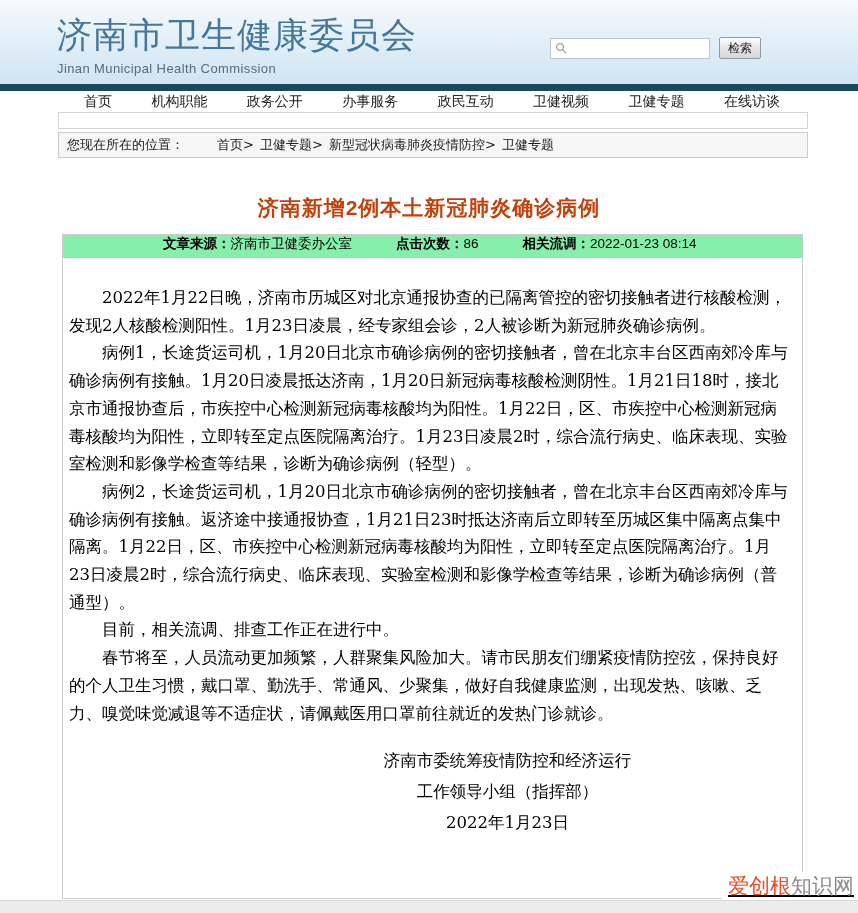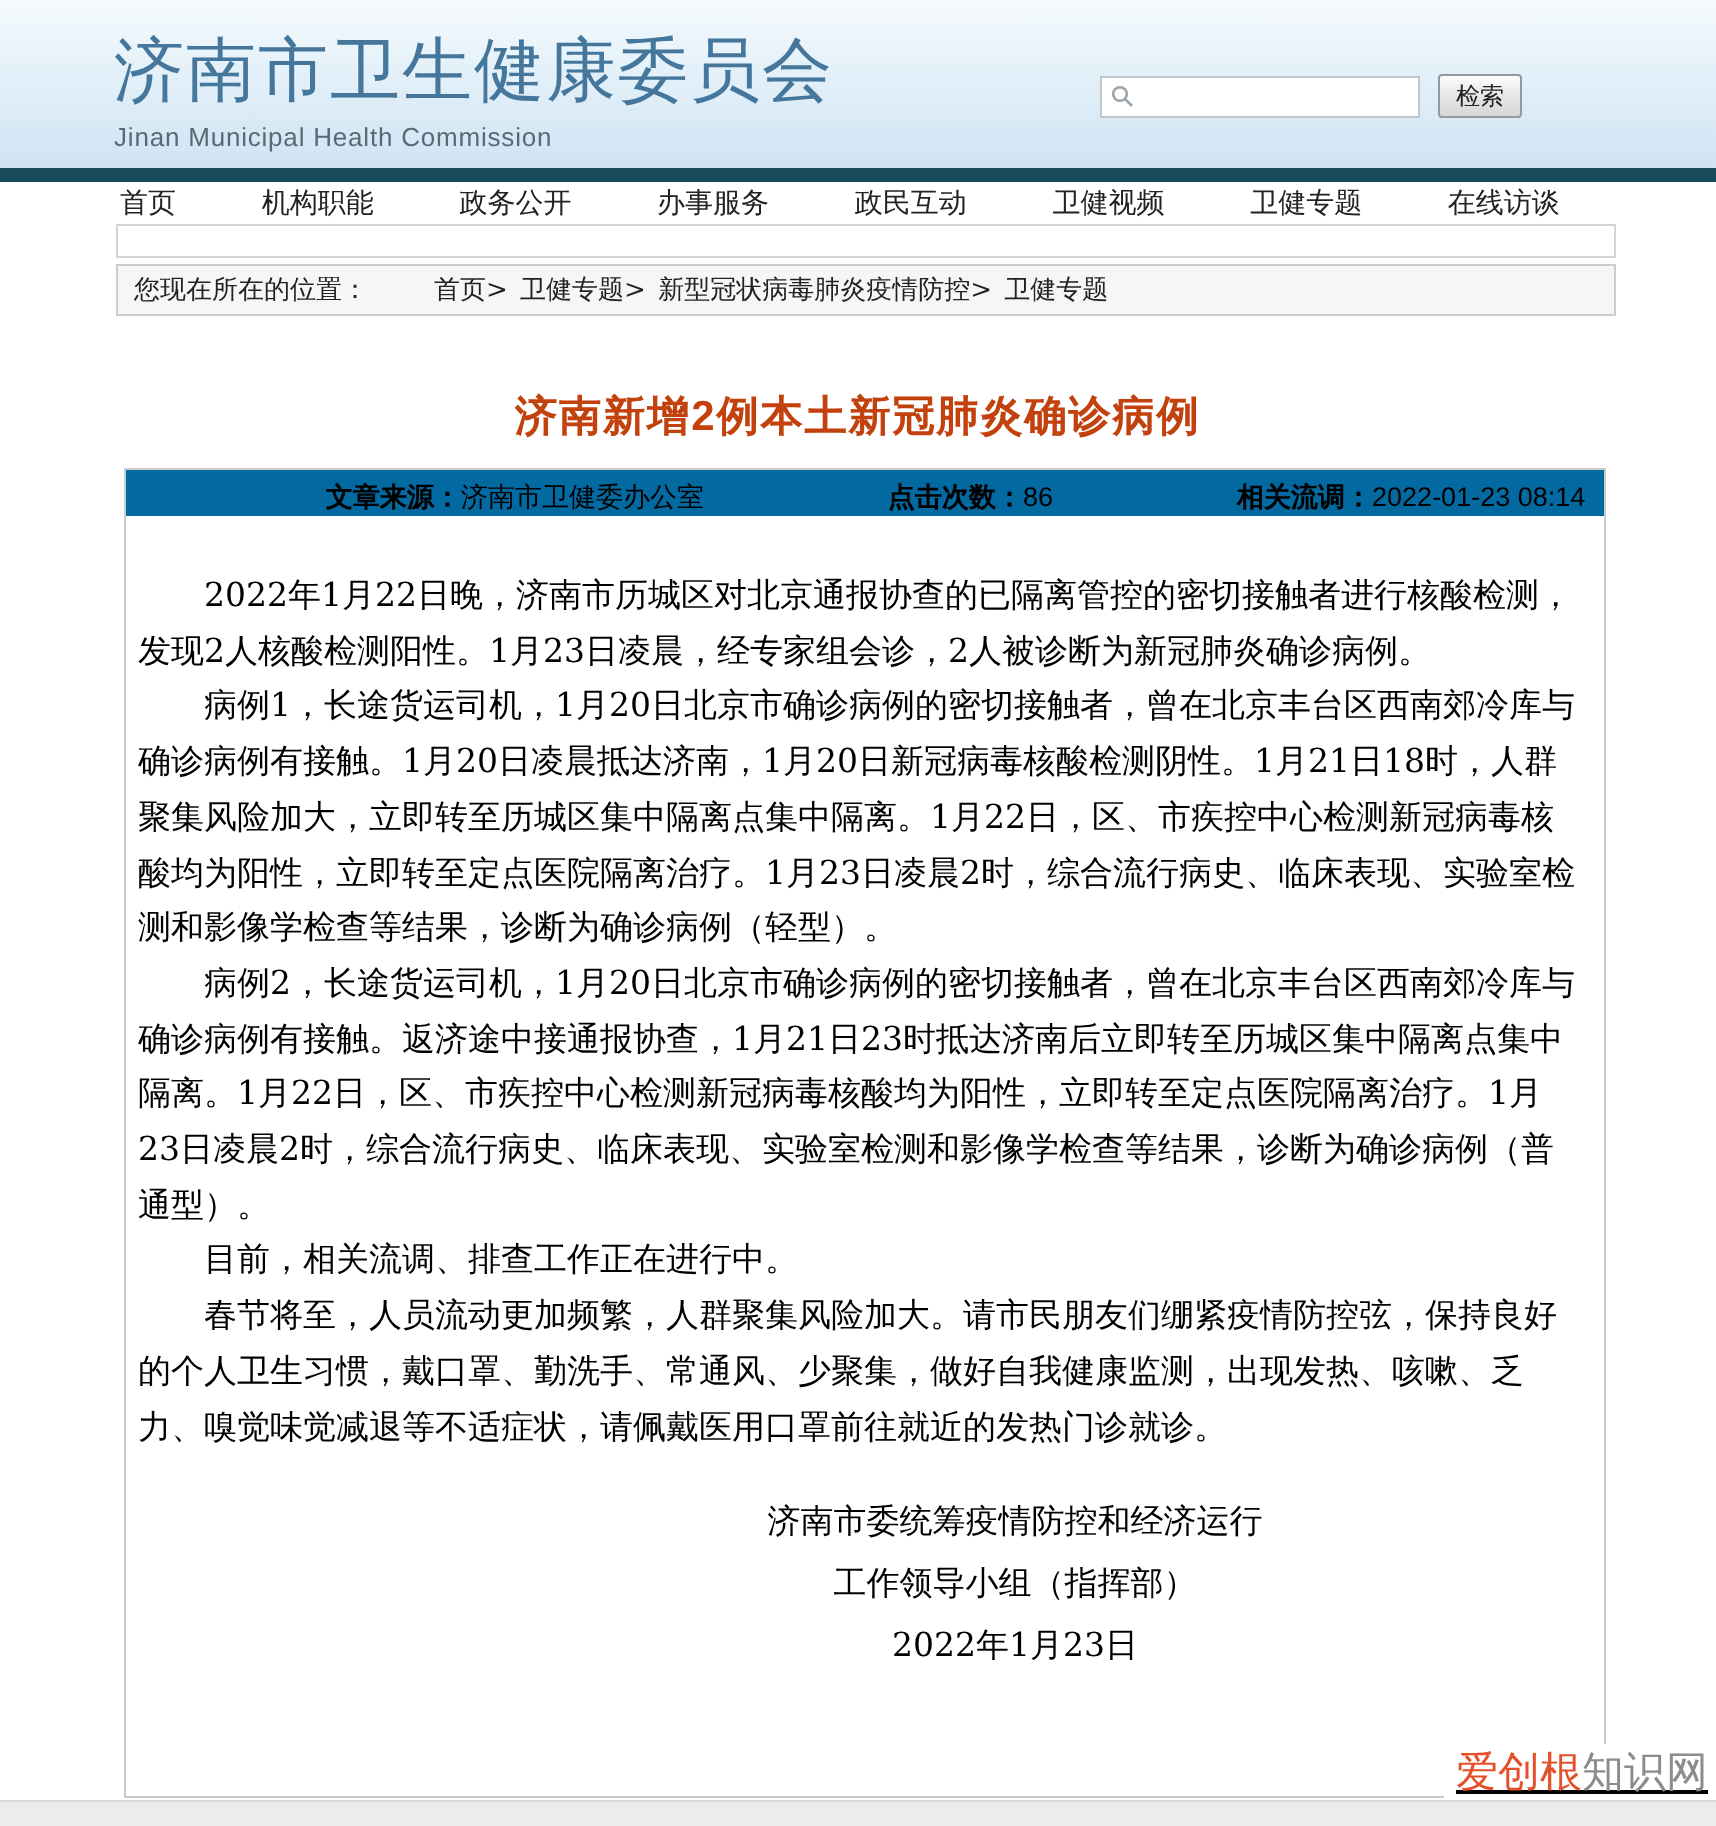--- a/index.html
+++ b/index.html
@@ -20,40 +20,40 @@
   .search-wrap svg { flex:0 0 auto; }
   .search-input { border:none; outline:none; background:transparent; width:100%;
     height:17px; font-size:12px; margin-left:4px; }
   .search-btn { margin-left:9px; height:22px; padding:0 8px; font-size:12px; color:#222;
     background:linear-gradient(180deg,#fdfdfd,#e8e8e8 45%,#d7d7d7);
     border:1px solid #8f9aa3; border-radius:2px; cursor:pointer; }
 
   
   .teal-bar { height:7px; background:#174b5c; }
   .nav { height:21px; display:flex; justify-content:space-between; align-items:center;
-    padding:0 78px 0 60px; background:#fff; }
+    padding:0 78px 0 84px; background:#fff; }
   .nav-item { font-size:14px; color:#222; cursor:pointer; white-space:nowrap; }
 
   .subnav-box { margin-left:58px; width:750px; height:17px; background:#fff;
     border:1px solid #d4d4d4; }
 
   .breadcrumb { margin:3px 0 0 58px; width:750px; height:26px; background:#f6f6f6;
     border:1px solid #ccc; display:flex; align-items:center; padding-left:8px;
     font-size:13px; color:#222;
     font-family:"DejaVu Serif","Liberation Serif",serif;gap:33px; }
   .breadcrumb .crumb { cursor:pointer; margin-right:2px; }
 
   
   .article-title { margin-top:36px; height:24px; text-align:center; font-size:21px;
     font-weight:700; color:#c2410c; letter-spacing:1px; }
 
   .content-box { position:relative; margin:16px 0 0 62px; width:741px; height:665px;
     background:#fff; border:1px solid #ccc; }
-  .meta-bar { height:23px; background:#0369a1; display:flex; align-items:flex-end;
-    padding-left:100px; font-size:13.5px; color:#000;gap:48px; }
+  .meta-bar { height:23px; background:#86efac; display:flex; align-items:flex-start;
+    padding-left:100px; font-size:13.5px; color:#000; }
   .meta-item { margin-right:44px; white-space:nowrap; }
   .meta-label { font-weight:700; }
 
   .article-body { padding:26px 12px 0 6px;
     font-family:"DejaVu Serif","Liberation Serif",serif;
     font-size:16.5px; line-height:27.7px; color:#000; }
   .para { text-indent:2em; }
 
   .signature { margin-top:18px; padding-left:150px; text-align:center;
     font-family:"DejaVu Serif","Liberation Serif",serif;
@@ -119,21 +119,21 @@
       <span class="meta-item">
         <span class="meta-label">点击次数：</span><span>86</span>
       </span>
       <span class="meta-item">
         <span class="meta-label">相关流调：</span><span>2022-01-23 08:14</span>
       </span>
     </div>
 
     <div class="article-body">
         <p class="para">2022年1月22日晚，济南市历城区对北京通报协查的已隔离管控的密切接触者进行核酸检测，发现2人核酸检测阳性。1月23日凌晨，经专家组会诊，2人被诊断为新冠肺炎确诊病例。</p>
-        <p class="para">病例1，长途货运司机，1月20日北京市确诊病例的密切接触者，曾在北京丰台区西南郊冷库与确诊病例有接触。1月20日凌晨抵达济南，1月20日新冠病毒核酸检测阴性。1月21日18时，人群聚集风险加大，立即转至历城区集中隔离点集中隔离。1月22日，区、市疾控中心检测新冠病毒核酸均为阳性，立即转至定点医院隔离治疗。1月23日凌晨2时，综合流行病史、临床表现、实验室检测和影像学检查等结果，诊断为确诊病例（轻型）。</p>
+        <p class="para">病例1，长途货运司机，1月20日北京市确诊病例的密切接触者，曾在北京丰台区西南郊冷库与确诊病例有接触。1月20日凌晨抵达济南，1月20日新冠病毒核酸检测阴性。1月21日18时，接北京市通报协查后，市疾控中心检测新冠病毒核酸均为阳性。1月22日，区、市疾控中心检测新冠病毒核酸均为阳性，立即转至定点医院隔离治疗。1月23日凌晨2时，综合流行病史、临床表现、实验室检测和影像学检查等结果，诊断为确诊病例（轻型）。</p>
         <p class="para">病例2，长途货运司机，1月20日北京市确诊病例的密切接触者，曾在北京丰台区西南郊冷库与确诊病例有接触。返济途中接通报协查，1月21日23时抵达济南后立即转至历城区集中隔离点集中隔离。1月22日，区、市疾控中心检测新冠病毒核酸均为阳性，立即转至定点医院隔离治疗。1月23日凌晨2时，综合流行病史、临床表现、实验室检测和影像学检查等结果，诊断为确诊病例（普通型）。</p>
         <p class="para">目前，相关流调、排查工作正在进行中。</p>
         <p class="para">春节将至，人员流动更加频繁，人群聚集风险加大。请市民朋友们绷紧疫情防控弦，保持良好的个人卫生习惯，戴口罩、勤洗手、常通风、少聚集，做好自我健康监测，出现发热、咳嗽、乏力、嗅觉味觉减退等不适症状，请佩戴医用口罩前往就近的发热门诊就诊。</p>
       </div>
 
     <div class="signature">
         <div class="sig-line">济南市委统筹疫情防控和经济运行</div>
         <div class="sig-line">工作领导小组（指挥部）</div>
         <div class="sig-line">2022年1月23日</div>
       </div>

